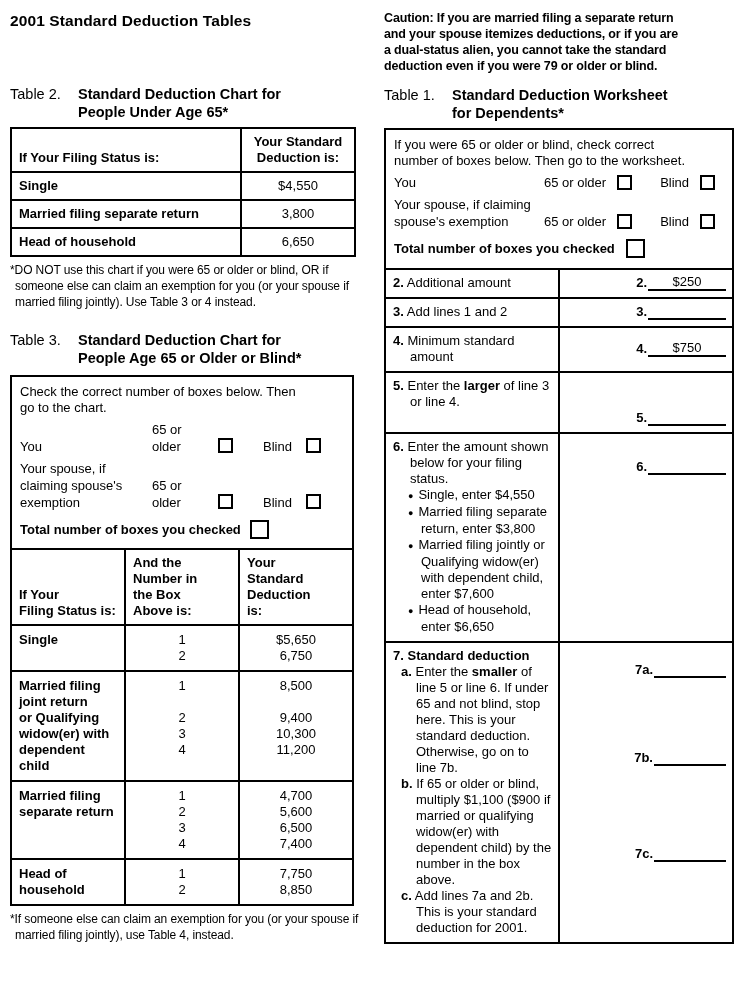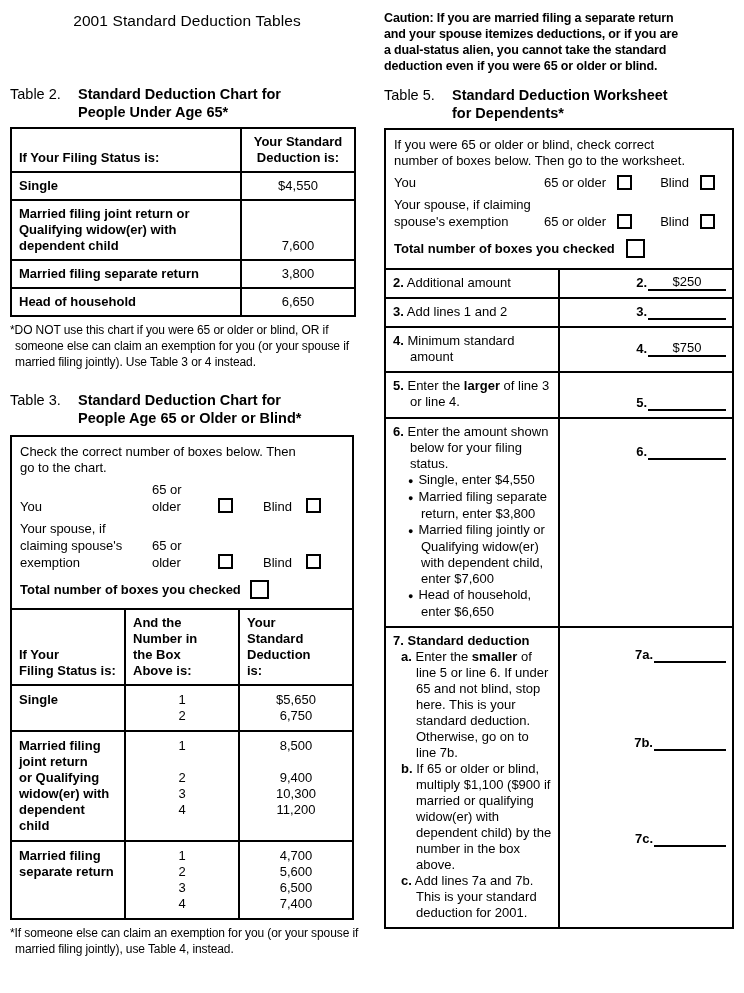--- a/index.html
+++ b/index.html
@@ -7,21 +7,21 @@
   body {
     width:744px; height:993px;
     font-family:"Liberation Sans", sans-serif;
     color:#000; position:relative; overflow:hidden;
   }
   .pre { white-space:pre-line; }
   .col { position:absolute; top:0; }
   .col-left  { left:10px;  width:354px; }
   .col-right { left:384px; width:354px; }
 
-  .doc-title { font-weight:normal; font-size:15.5px; margin-top:12px; letter-spacing:.1px;text-align:center; }
+  .doc-title { font-weight:bold; font-size:15.5px; margin-top:12px; letter-spacing:.1px; }
 
   .caution { font-weight:bold; font-size:12.5px; line-height:16px; margin-top:10px;
              letter-spacing:-0.15px; white-space:pre-line; }
 
   .tbl-heading { position:relative; padding-left:68px; font-size:14.5px; line-height:18px; }
   .tbl-heading .lbl { position:absolute; left:0; top:0; font-weight:normal; }
   .tbl-heading .ttl { font-weight:bold; white-space:pre-line; }
   .h-t2 { margin-top:55px; }
   .h-t3 { margin-top:21px; }
   .h-t4 { margin-top:12px; }
@@ -88,21 +88,21 @@
   .aline { display:inline-block; width:78px; border-bottom:2px solid #000;
            text-align:center; font-size:13px; line-height:15px; min-height:15px; }
   .aline.w74 { width:72px; }
   .R6 { padding-top:25px !important; }
   .R7 { position:relative; vertical-align:top; }
   .R7 .answer { position:absolute; right:6px; }
   .ans-7a { top:19px; }
   .ans-7b { top:107px; }
   .ans-7c { top:203px; }
   .minh-r1 { height:68px; }
-  .minh-r5 { height:46px; }
+  .minh-r5 { height:61px; }
 </style>
 </head>
 <body>
 
 <div class="col col-left">
 
   <div class="doc-title">2001 Standard Deduction Tables</div>
 
   <div class="tbl-heading h-t2">
     <span class="lbl">Table 2.</span><span class="ttl">Standard Deduction Chart for
@@ -112,26 +112,20 @@
   <table class="t2">
     <tbody>
         <tr>
       <td class="c1 hdr vb h1cell">If Your Filing Status is:</td>
       <td class="c2 hdr pre">Your Standard
 Deduction is:</td>
     </tr>
     <tr>
       <td class="c1 status">Single</td>
       <td class="c2">$4,550</td>
-    </tr>
-    <tr>
-      <td class="c1 status pre">Married filing joint return or
-Qualifying widow(er) with
-dependent child</td>
-      <td class="c2 vb">7,600</td>
     </tr>
     <tr>
       <td class="c1 status">Married filing separate return</td>
       <td class="c2">3,800</td>
     </tr>
     <tr>
       <td class="c1 status">Head of household</td>
       <td class="c2">6,650</td>
     </tr>
   </tbody>
@@ -215,36 +209,44 @@
 separate return</td>
       <td class="num pre">1
 2
 3
 4</td>
       <td class="num pre">4,700
 5,600
 6,500
 7,400</td>
     </tr>
+    <tr>
+      <td class="st pre">Head of
+household</td>
+      <td class="num pre">1
+2</td>
+      <td class="num pre">7,750
+8,850</td>
+    </tr>
   </tbody>
     </table>
 
   <div class="footnote">*If someone else can claim an exemption for you (or your spouse if married filing jointly), use Table 4, instead.</div>
 
 </div>
 
 <div class="col col-right">
 
   <div class="caution">Caution: If you are married filing a separate return
 and your spouse itemizes deductions, or if you are
 a dual-status alien, you cannot take the standard
-deduction even if you were 65 or older or blind.</div>
+deduction even if you were 79 or older or blind.</div>
 
   <div class="tbl-heading h-t4">
-    <span class="lbl">Table 5.</span><span class="ttl">Standard Deduction Worksheet
+    <span class="lbl">Table 1.</span><span class="ttl">Standard Deduction Worksheet
 for Dependents*</span>
   </div>
 
   <table class="t4">
     <tbody>
         <tr>
       <td colspan="2" class="chk-pad t4chk">
         <div class="chk-intro">If you were 65 or older or blind, check correct
 number of boxes below. Then go to the worksheet.</div>
         <div class="chk-row">
@@ -334,21 +336,21 @@
               <span class="aline"></span>
             </div>
       </td>
     </tr>
 
     <tr>
       <td class="L">
         <div class="wsp"><span class="n">7.</span> <span class="n">Standard deduction</span></div>
         <div class="sub-item"><span class="n">a.</span> <span>Enter the </span><span class="n">smaller</span><span> of line 5 or line 6. If under 65 and not blind, stop here. This is your standard deduction. Otherwise, go on to line 7b.</span></div>
         <div class="sub-item"><span class="n">b.</span> <span>If 65 or older or blind, multiply $1,100 ($900 if married or qualifying widow(er) with dependent child) by the number in the box above.</span></div>
-        <div class="sub-item"><span class="n">c.</span> <span>Add lines 7a and 7b. This is your standard deduction for 2001.</span></div>
+        <div class="sub-item"><span class="n">c.</span> <span>Add lines 7a and 2b. This is your standard deduction for 2001.</span></div>
       </td>
       <td class="R R7">
         <div class="answer ans-7a">
               <span class="alab">7a.</span>
               <span class="aline w74"></span>
             </div>
         <div class="answer ans-7b">
               <span class="alab">7b.</span>
               <span class="aline w74"></span>
             </div>

